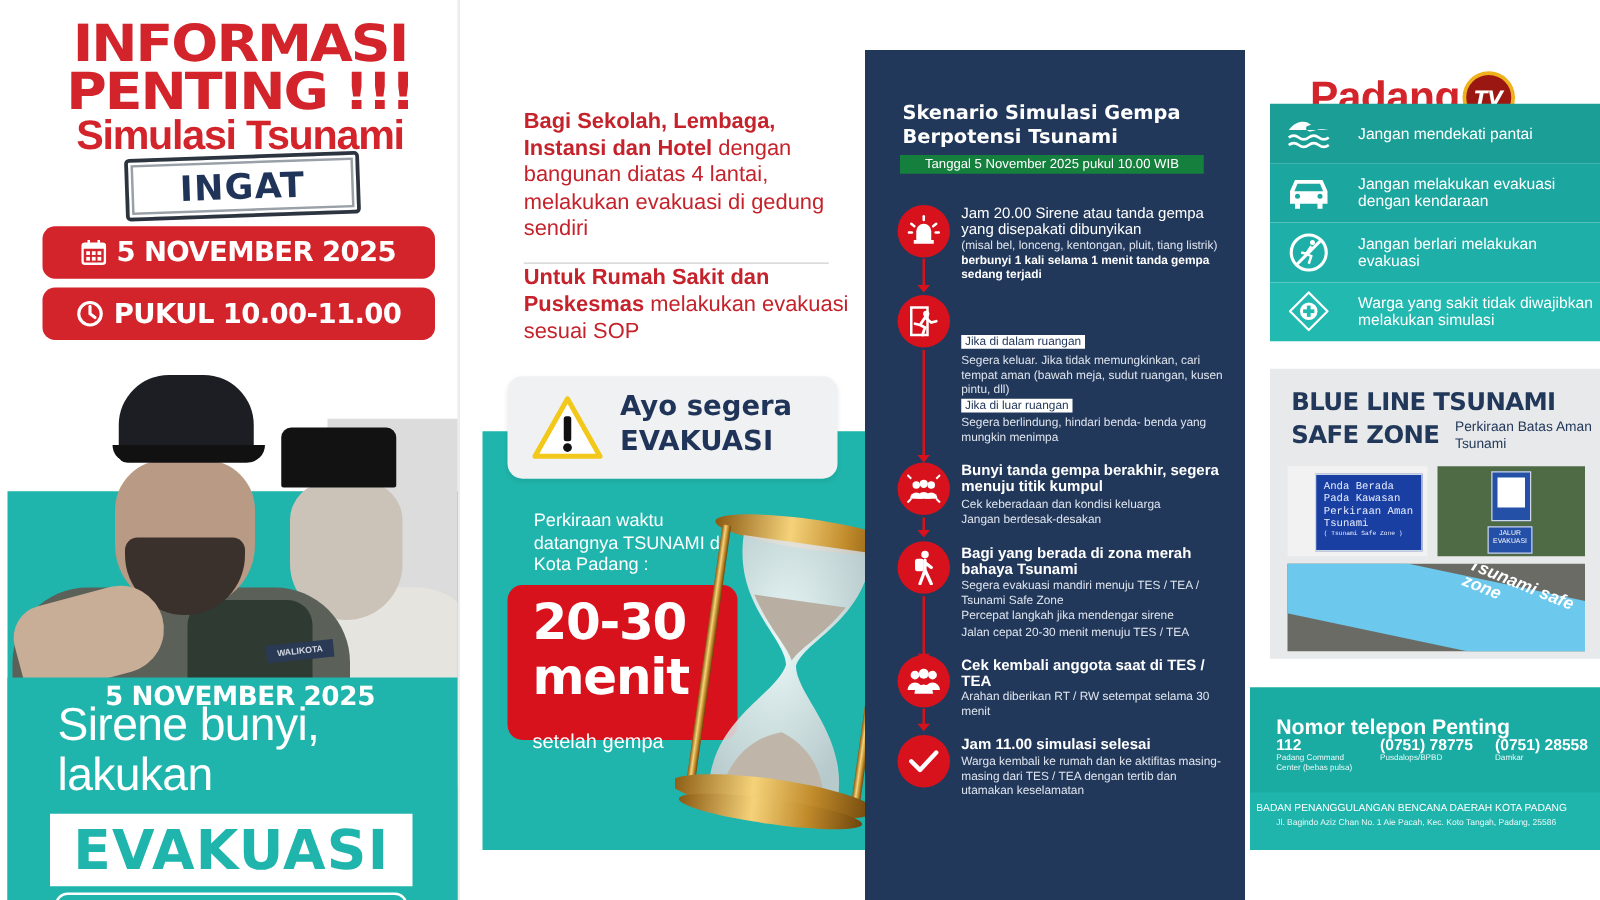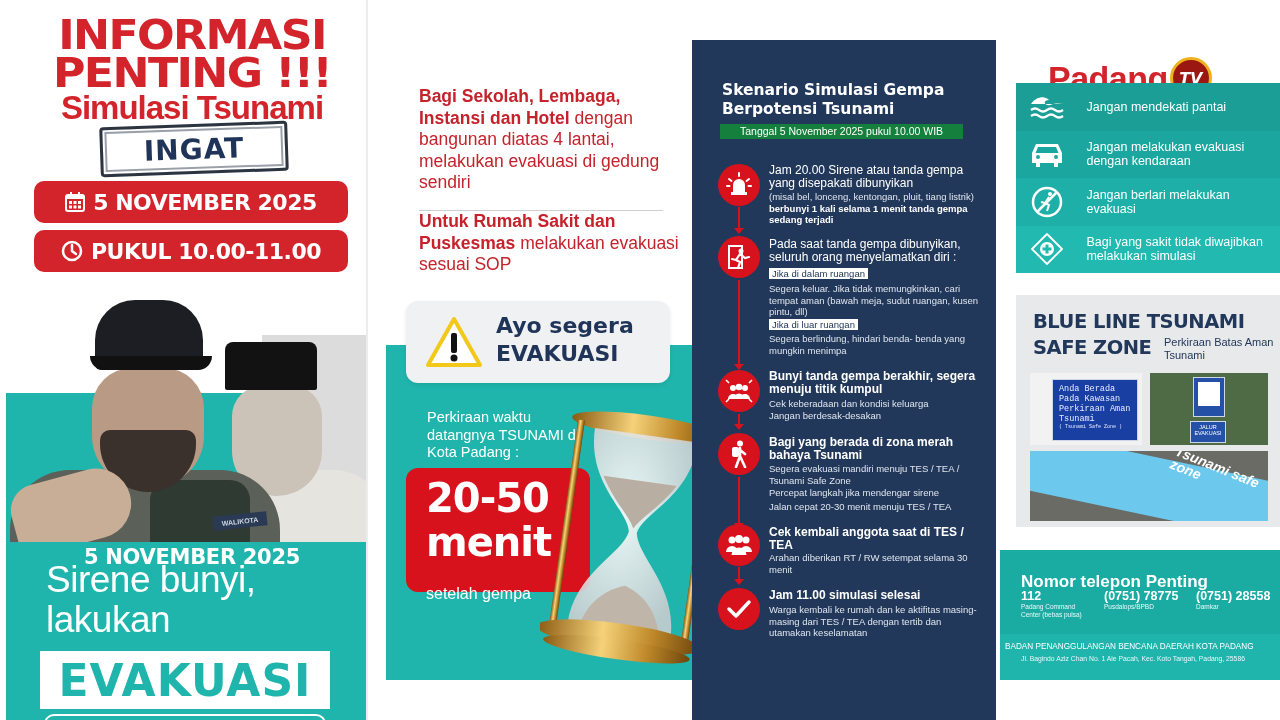--- a/index.html
+++ b/index.html
@@ -176,21 +176,21 @@
   <svg id="ayo-icon" width="60" height="54" viewBox="0 0 60 54">
       <path d="M30 4 L56 50 L4 50 Z" fill="#fff" stroke="#f2c81a" stroke-width="4" stroke-linejoin="round"></path>
       <rect x="27" y="18" width="6" height="20" rx="2" fill="#111"></rect>
       <circle cx="30" cy="43" r="3.5" fill="#111"></circle>
     </svg>
   <div id="ayo-t1">Ayo segera</div>
   <div id="ayo-t2">EVAKUASI</div>
 </div>
 <div id="perk">Perkiraan waktu datangnya TSUNAMI di Kota Padang :</div>
 <div id="red-box"></div>
-<div id="rb-num">20-50</div>
+<div id="rb-num">20-30</div>
 <div id="rb-menit">menit</div>
 <div id="rb-after">setelah gempa</div>
 
 <svg id="hourglass" viewBox="0 0 180 255">
   <defs>
     <linearGradient id="gold" x1="0" x2="1">
         <stop offset="0" stop-color="#8a5a12"></stop>
         <stop offset="0.4" stop-color="#f5d27a"></stop>
         <stop offset="0.7" stop-color="#c08a2a"></stop>
         <stop offset="1" stop-color="#6e450c"></stop>
@@ -234,21 +234,20 @@
   <div class="st-body" style="top:151px"><span>(misal bel, lonceng, kentongan, pluit, tiang listrik) </span><b>berbunyi 1 kali selama 1 menit tanda gempa sedang terjadi</b></div>
 
   <div class="step-icon" style="top:196px">
     <svg width="26" height="26" viewBox="0 0 26 26">
         <rect x="3" y="2" width="13" height="22" fill="none" stroke="#fff" stroke-width="2"></rect>
         <circle cx="15" cy="7" r="2.5" fill="#fff"></circle>
         <path d="M14 10 L10 16 L14 18 L12 24 M14 10 L19 14 L23 13 M10 16 L6 15" stroke="#fff" stroke-width="2.2" fill="none" stroke-linecap="round"></path>
       </svg>
   </div>
   <div class="step-arrow" style="top:240px;height:88px"></div>
-  <div class="st-title" style="top:198px;font-weight:400">Pada saat tanda gempa dibunyikan, seluruh orang menyelamatkan diri :</div>
   <div class="st-tag" style="top:228px">Jika di dalam ruangan</div>
   <div class="st-body" style="top:243px">Segera keluar. Jika tidak memungkinkan, cari tempat aman (bawah meja, sudut ruangan, kusen pintu, dll)</div>
   <div class="st-tag" style="top:279px">Jika di luar ruangan</div>
   <div class="st-body" style="top:293px">Segera berlindung, hindari benda- benda yang mungkin menimpa</div>
 
   <div class="step-icon" style="top:330px">
     <svg width="28" height="24" viewBox="0 0 28 24">
         <g fill="#fff">
           <circle cx="8" cy="9" r="3"></circle>
           <circle cx="14" cy="8" r="3.3"></circle>
@@ -348,21 +347,21 @@
   </div>
   <div class="dont" style="top:142.5px;background:#22b9b1">
     <span class="ic">
         <svg width="34" height="34" viewBox="0 0 34 34">
           <path d="M17 2 L32 17 L17 32 L2 17 Z" fill="none" stroke="#fff" stroke-width="1.8" stroke-linejoin="round"></path>
           <circle cx="17" cy="17" r="7" fill="#fff"></circle>
           <rect x="15.5" y="12.5" width="3" height="9" fill="#22b9b1"></rect>
           <rect x="12.5" y="15.5" width="9" height="3" fill="#22b9b1"></rect>
         </svg>
       </span>
-    <span class="tx">Bagi yang sakit tidak diwajibkan melakukan simulasi</span>
+    <span class="tx">Warga yang sakit tidak diwajibkan melakukan simulasi</span>
   </div>
 </div>
 
 <div id="safe">
   <div id="safe-t1">BLUE LINE TSUNAMI</div>
   <div id="safe-t2">SAFE ZONE</div>
   <div id="safe-sub">Perkiraan Batas Aman Tsunami</div>
   <div id="photo1">
     <div id="sign1"><span>Anda Berada Pada Kawasan Perkiraan Aman Tsunami</span><small>( Tsunami Safe Zone )</small></div>
   </div>

